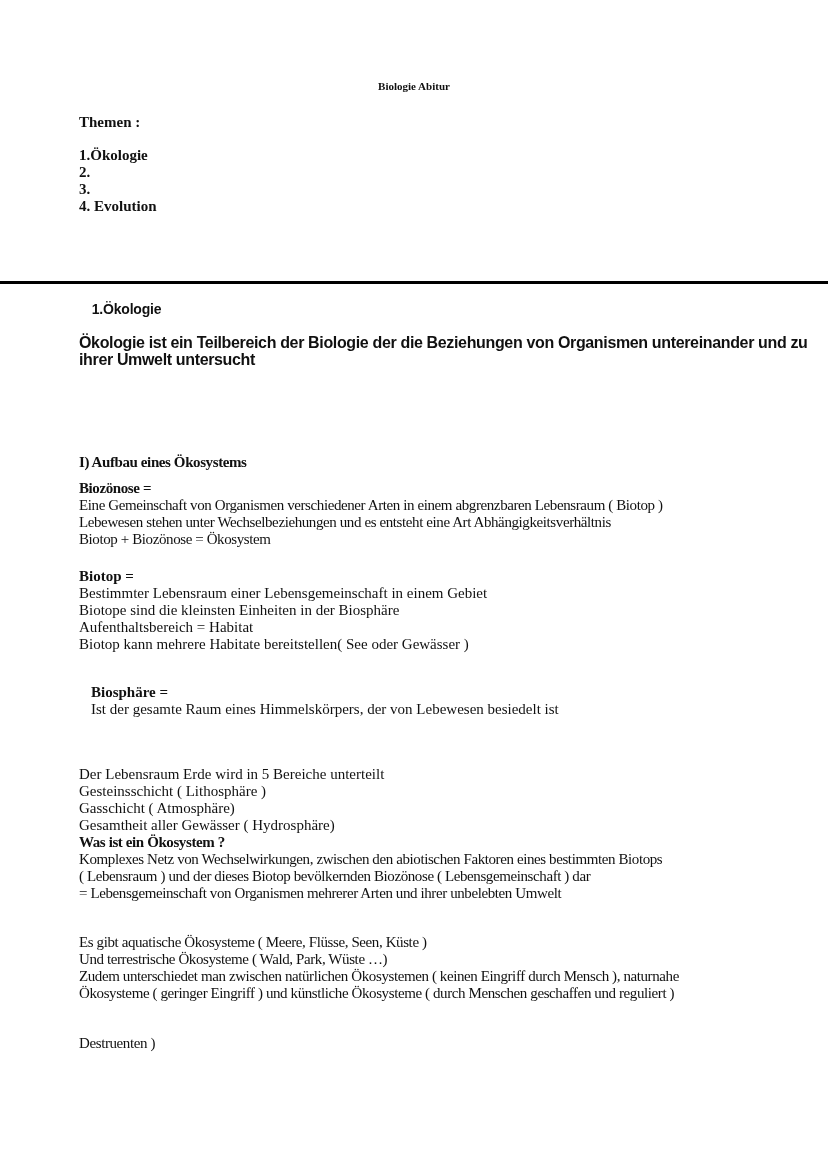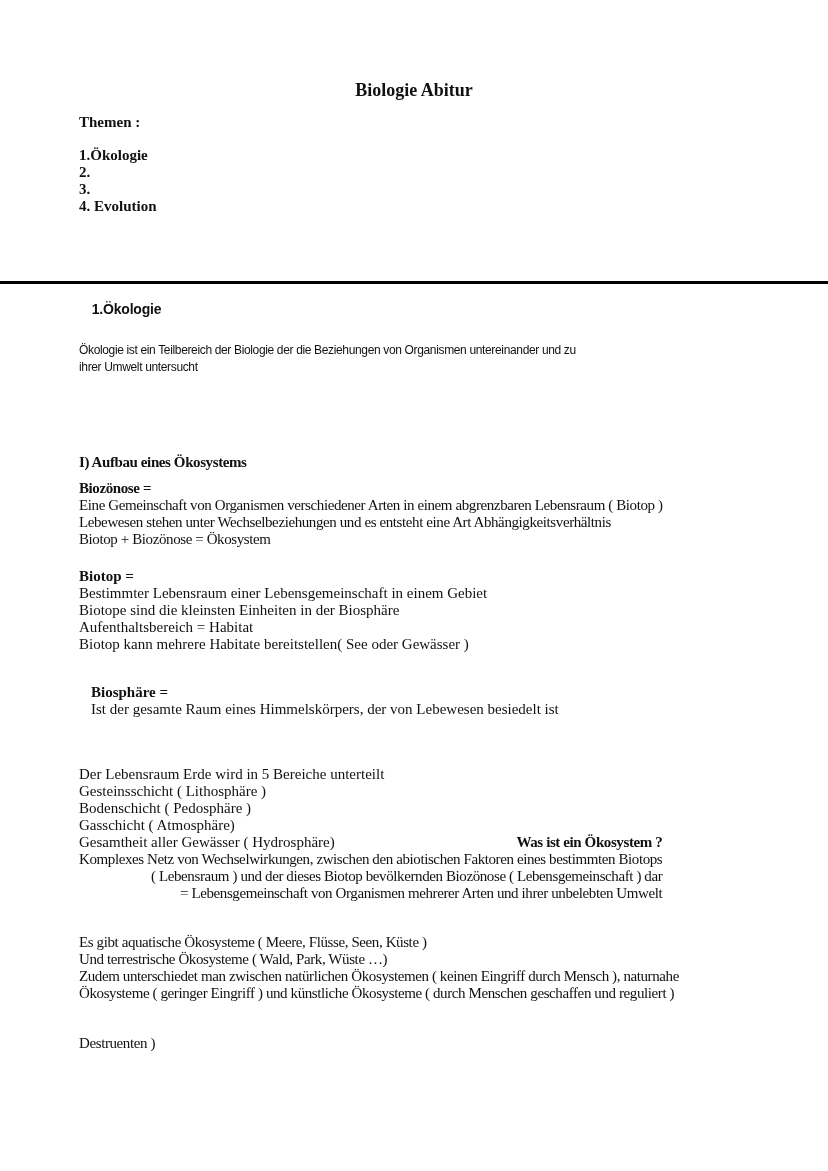--- a/index.html
+++ b/index.html
@@ -14,44 +14,44 @@
       overflow: hidden;
       font-family: "Liberation Serif", "DejaVu Serif", serif;
       color: #111111;
       font-size: 15px;
     }
     .abs { position: absolute; }
     .title {
       left: 0; width: 828px; top: 80px;
       text-align: center;
       font-weight: bold;
-      font-size: 18px;
+      font-size: 11px;
       text-decoration: underline;
     }
     .title span { display: inline-block; }
     .line { line-height: 17px; white-space: nowrap; }
     .block { left: 79px; }
     .divider {
       left: 0; top: 281px; width: 828px; height: 3px;
       background: #000000;
     }
     .sec-head {
       font-family: "Liberation Sans", "DejaVu Sans", sans-serif;
       font-weight: bold;
       font-size: 14px;
       left: 79px; top: 301px;
       letter-spacing: -0.2px;
       text-align: right;
     }
     .sec-head .num { display: inline-block; width: 24px; }
     .intro {
       font-family: "Liberation Sans", "DejaVu Sans", sans-serif;
-      font-weight: normal;
-      font-size: 12px;
-      left: 79px; top: 342px;
+      font-weight: bold;
+      font-size: 16px;
+      left: 79px; top: 334px;
       line-height: 17px;
       letter-spacing: -0.35px;
       width: 680px;
     }
     .serif-b { font-weight: bold; font-size: 15px; }
     .body-txt { font-size: 15px; }
     .narrow { letter-spacing: -0.4px; }
   </style>
 </head>
 <body>
@@ -96,26 +96,25 @@
   <div class="body-txt line">Biotop kann mehrere Habitate bereitstellen( See oder Gewässer )</div>
 </div>
 
 <div class="abs block" style="top:684px;margin-left:12px;">
   <div class="serif-b line">Biosphäre =</div>
   <div class="body-txt line">Ist der gesamte Raum eines Himmelskörpers, der von Lebewesen besiedelt ist</div>
 </div>
 <div class="abs block" style="top:734px;margin-top:32px;">
   <div class="body-txt line">Der Lebensraum Erde wird in 5 Bereiche unterteilt</div>
   <div class="body-txt line">Gesteinsschicht ( Lithosphäre )</div>
-  <div class="body-txt line">Bodenschicht ( Pedosphäre )</div>
   <div class="body-txt line">Gasschicht ( Atmosphäre)</div>
   <div class="body-txt line">Gesamtheit aller Gewässer ( Hydrosphäre)</div>
 </div>
 
-<div class="abs block" style="top:834px;text-align:right;">
+<div class="abs block" style="top:834px;">
   <div class="serif-b line narrow">Was ist ein Ökosystem ?</div>
   <div class="body-txt line narrow">Komplexes Netz von Wechselwirkungen, zwischen den abiotischen Faktoren eines bestimmten Biotops</div>
   <div class="body-txt line narrow">( Lebensraum ) und der dieses Biotop bevölkernden Biozönose ( Lebensgemeinschaft ) dar</div>
   <div class="body-txt line narrow">= Lebensgemeinschaft von Organismen mehrerer Arten und ihrer unbelebten Umwelt</div>
 </div>
 
 <div class="abs block" style="top:934px;">
   <div class="body-txt line narrow">Es gibt aquatische Ökosysteme ( Meere, Flüsse, Seen, Küste )</div>
   <div class="body-txt line narrow">Und terrestrische Ökosysteme ( Wald, Park, Wüste …)</div>
   <div class="body-txt line narrow">Zudem unterschiedet man zwischen natürlichen Ökosystemen ( keinen Eingriff durch Mensch ), naturnahe</div>

